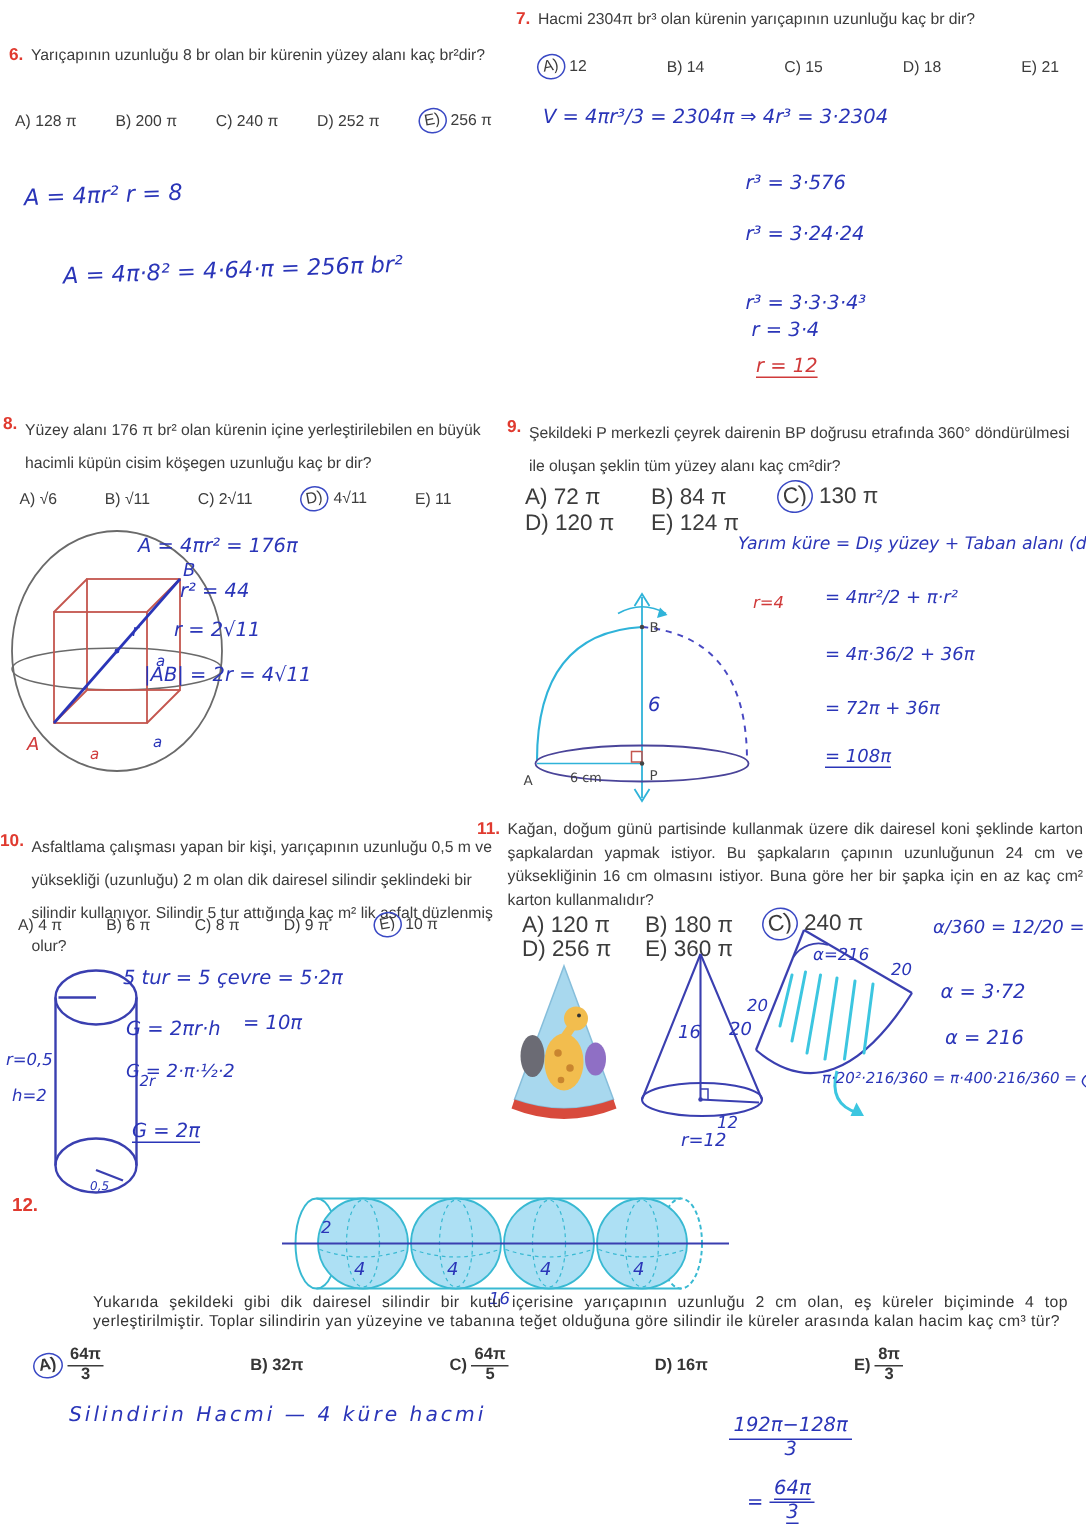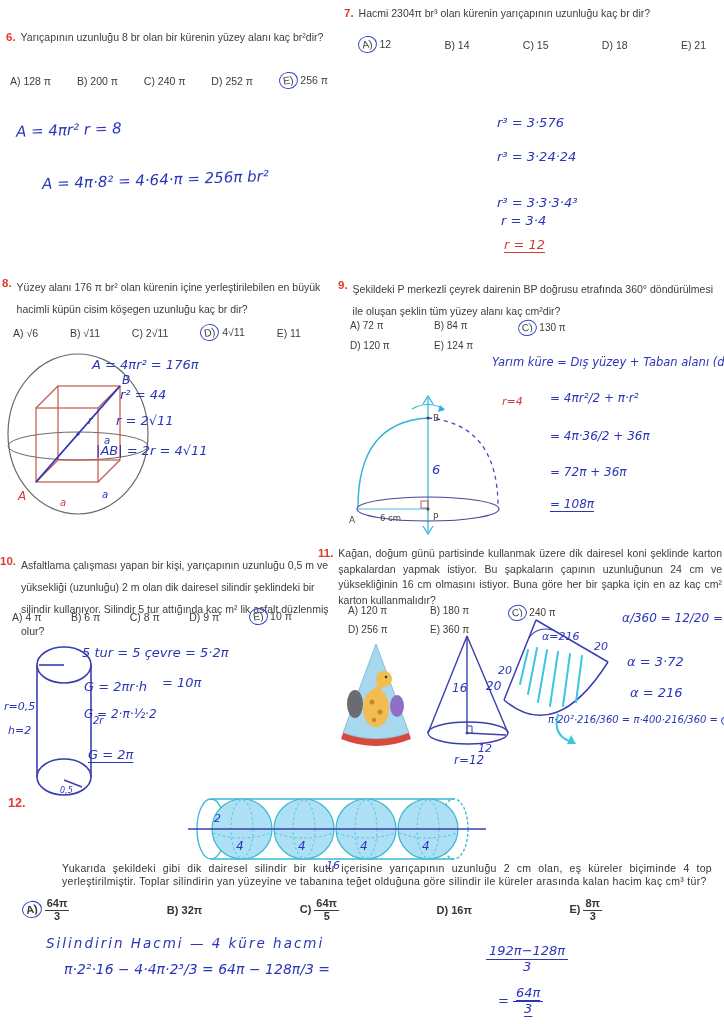--- a/index.html
+++ b/index.html
@@ -5,21 +5,21 @@
   *{margin:0;padding:0;box-sizing:border-box}
   html,body{width:724px;height:1024px;overflow:hidden}
   body{background:#ffffff;font-family:"Liberation Sans",sans-serif}
   .page{position:relative;width:724px;height:1024px;background:#fff;color:#3c3c3c;overflow:hidden}
   .abs{position:absolute}
   .qhead{display:flex;gap:5px;align-items:flex-start}
   .qnum{color:#e03a2f;font-weight:bold;font-size:11.5px;flex:0 0 auto;line-height:14px}
   .qtext{font-size:10.5px;color:#3c3c3c;line-height:22px}
   .qtext.tight{line-height:15.5px;text-align:justify}
   .opts{display:flex;justify-content:space-between;font-size:10.5px;color:#3c3c3c;align-items:center}
-  .optrow{display:flex;font-size:10px;color:#3c3c3c;}
+  .optrow{display:flex;font-size:15px;color:#3c3c3c;align-items:center}
   .optrow .opt{width:84px}
   .opt{white-space:nowrap}
   .letter{display:inline-block}
   .circ{border:1.6px solid #3a49c4;border-radius:50%;padding:1px 3px 2px 3px;transform:rotate(-10deg)}
   .hw{position:absolute;font-family:"DejaVu Sans",sans-serif;font-style:italic;color:#2a35b8;white-space:nowrap;line-height:1.1}
   .hw.red{color:#d03a3a}
   .u{text-decoration:underline;text-underline-offset:3px}
   .circle-result{display:inline-block;border:1.6px solid currentColor;border-radius:50%;padding:1px 4px;transform:rotate(-6deg)}
   .hwfrac{display:inline-flex;flex-direction:column;align-items:center;vertical-align:middle;line-height:1.15}
   .hwfrac .n{border-bottom:1.6px solid currentColor;padding:0 3px}
@@ -54,20 +54,21 @@
     <span class="qnum">7.</span>
     <span class="qtext" style="line-height:14px">Hacmi 2304π br³ olan kürenin yarıçapının uzunluğu kaç br dir?</span>
   </div>
   <div class="abs opts" style="left:358px;top:36px;width:348px">
     <span class="opt"><span class="letter circ">A)</span> <span>12</span></span>
     <span class="opt"><span class="letter">B)</span> <span>14</span></span>
     <span class="opt"><span class="letter">C)</span> <span>15</span></span>
     <span class="opt"><span class="letter">D)</span> <span>18</span></span>
     <span class="opt"><span class="letter">E)</span> <span>21</span></span>
   </div>
+  <div class="hw" style="left:362px;top:72px;font-size:13px">V = 4πr³/3 = 2304π  ⇒  4r³ = 3·2304</div>
   <div class="hw" style="left:497px;top:116px;font-size:13px">r³ = 3·576</div>
   <div class="hw" style="left:497px;top:150px;font-size:13px">r³ = 3·24·24</div>
   <div class="hw" style="left:497px;top:196px;font-size:13px">r³ = 3·3·3·4³</div>
   <div class="hw" style="left:501px;top:214px;font-size:13px">r = 3·4</div>
   <div class="hw red u" style="left:504px;top:238px;font-size:13px">r = 12</div>
 
   <div class="abs qhead" style="left:2px;top:276px;width:336px">
     <span class="qnum">8.</span>
     <span class="qtext">Yüzey alanı 176 π br² olan kürenin içine yerleştirilebilen en büyük hacimli küpün cisim köşegen uzunluğu kaç br dir?</span>
   </div>
@@ -282,21 +283,20 @@
           <span class="n">64π</span>
           <span>5</span>
         </span></span>
     <span class="opt"><span class="letter">D)</span> <span>16π</span></span>
     <span class="opt"><span class="letter">E)</span> <span class="pfrac">
           <span class="n">8π</span>
           <span>3</span>
         </span></span>
   </div>
   <div class="hw" style="left:46px;top:936px;font-size:13.5px;letter-spacing:2px">Silindirin Hacmi — 4 küre hacmi</div>
-  <div class="hw" style="left:64px;top:962px;font-size:14px">π·2²·16 − 4·4π·2³/3 = 64π − 128π/3 =</div>
   <div class="hw" style="left:486px;top:944px;font-size:13px">
     <span class="hwfrac">
         <span class="n">192π−128π</span>
         <span>3</span>
       </span>
   </div>
   <div class="hw" style="left:498px;top:986px;font-size:13px">
     <span>=</span>
     <span class="hwfrac u">
         <span class="n">64π</span>

